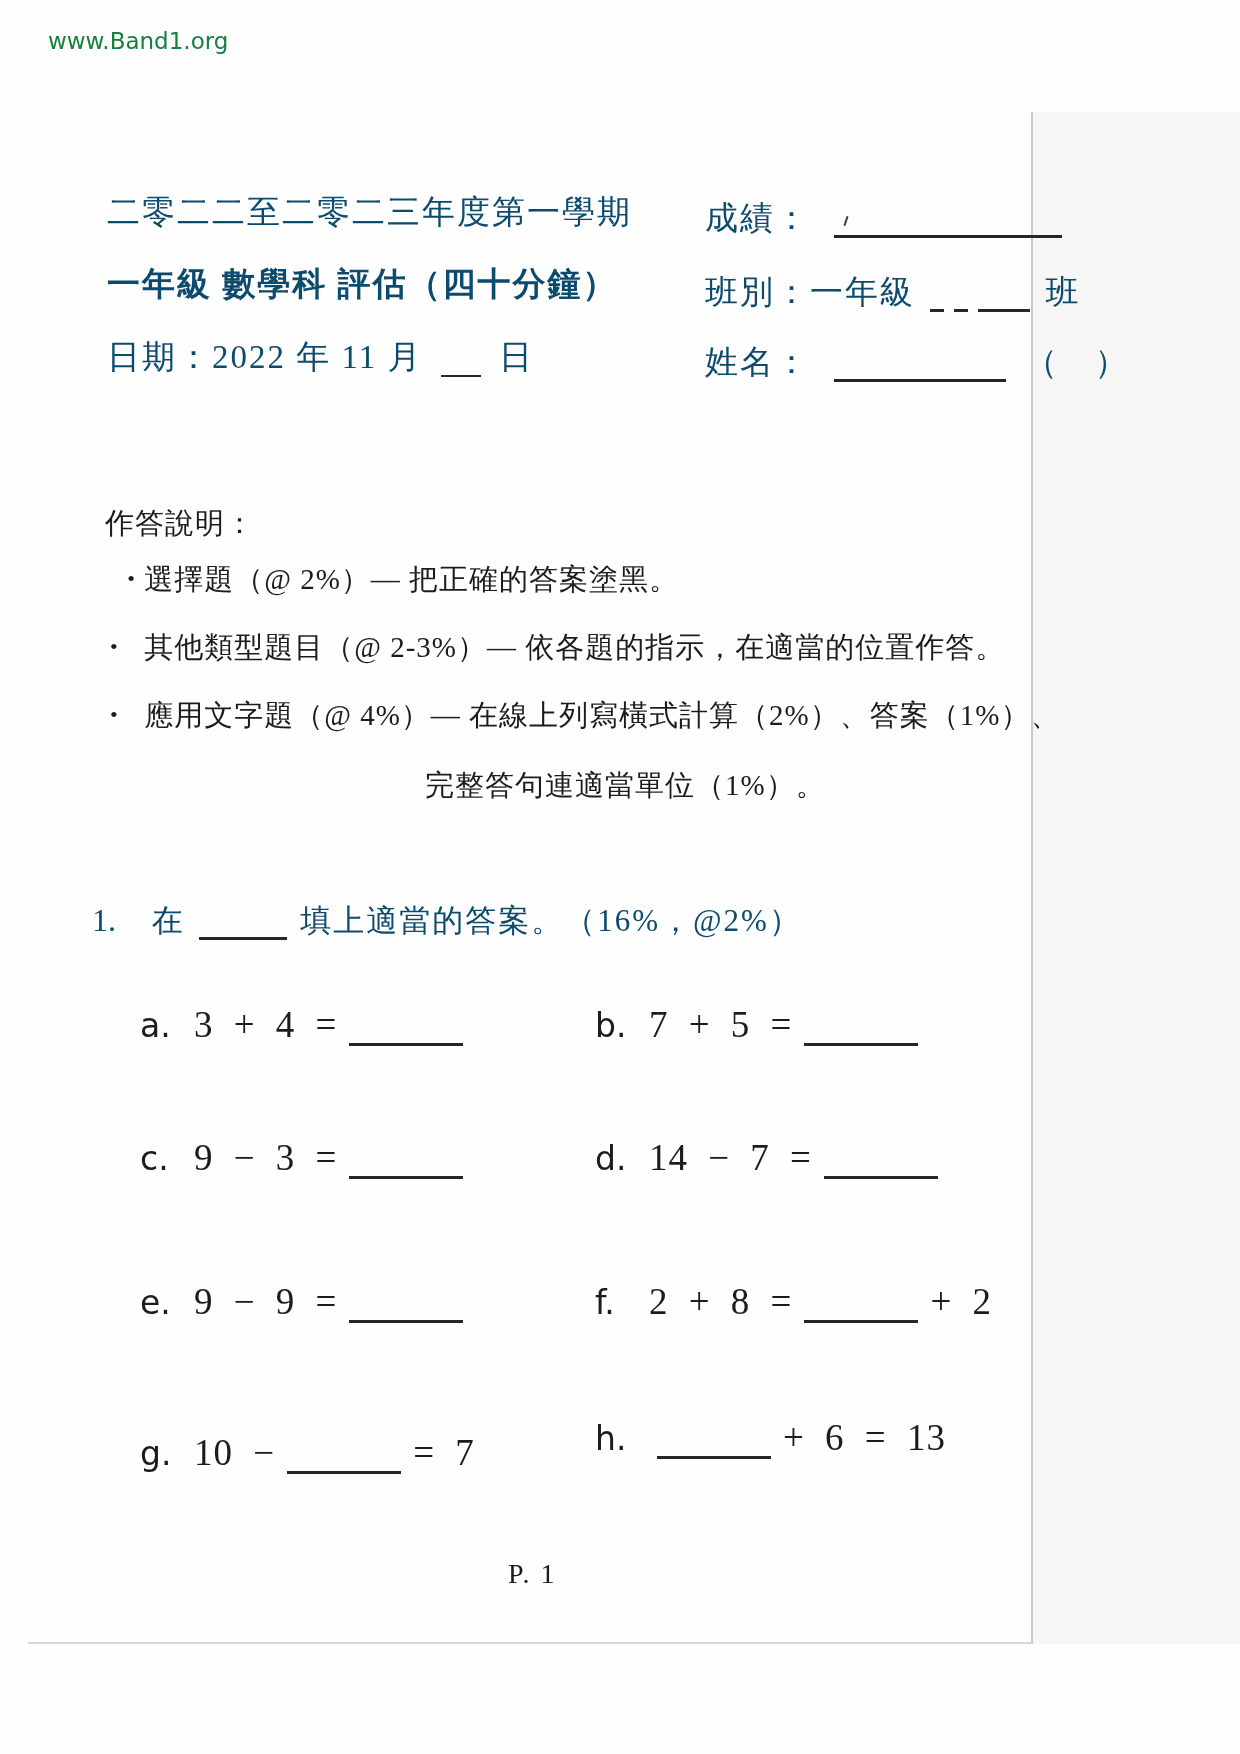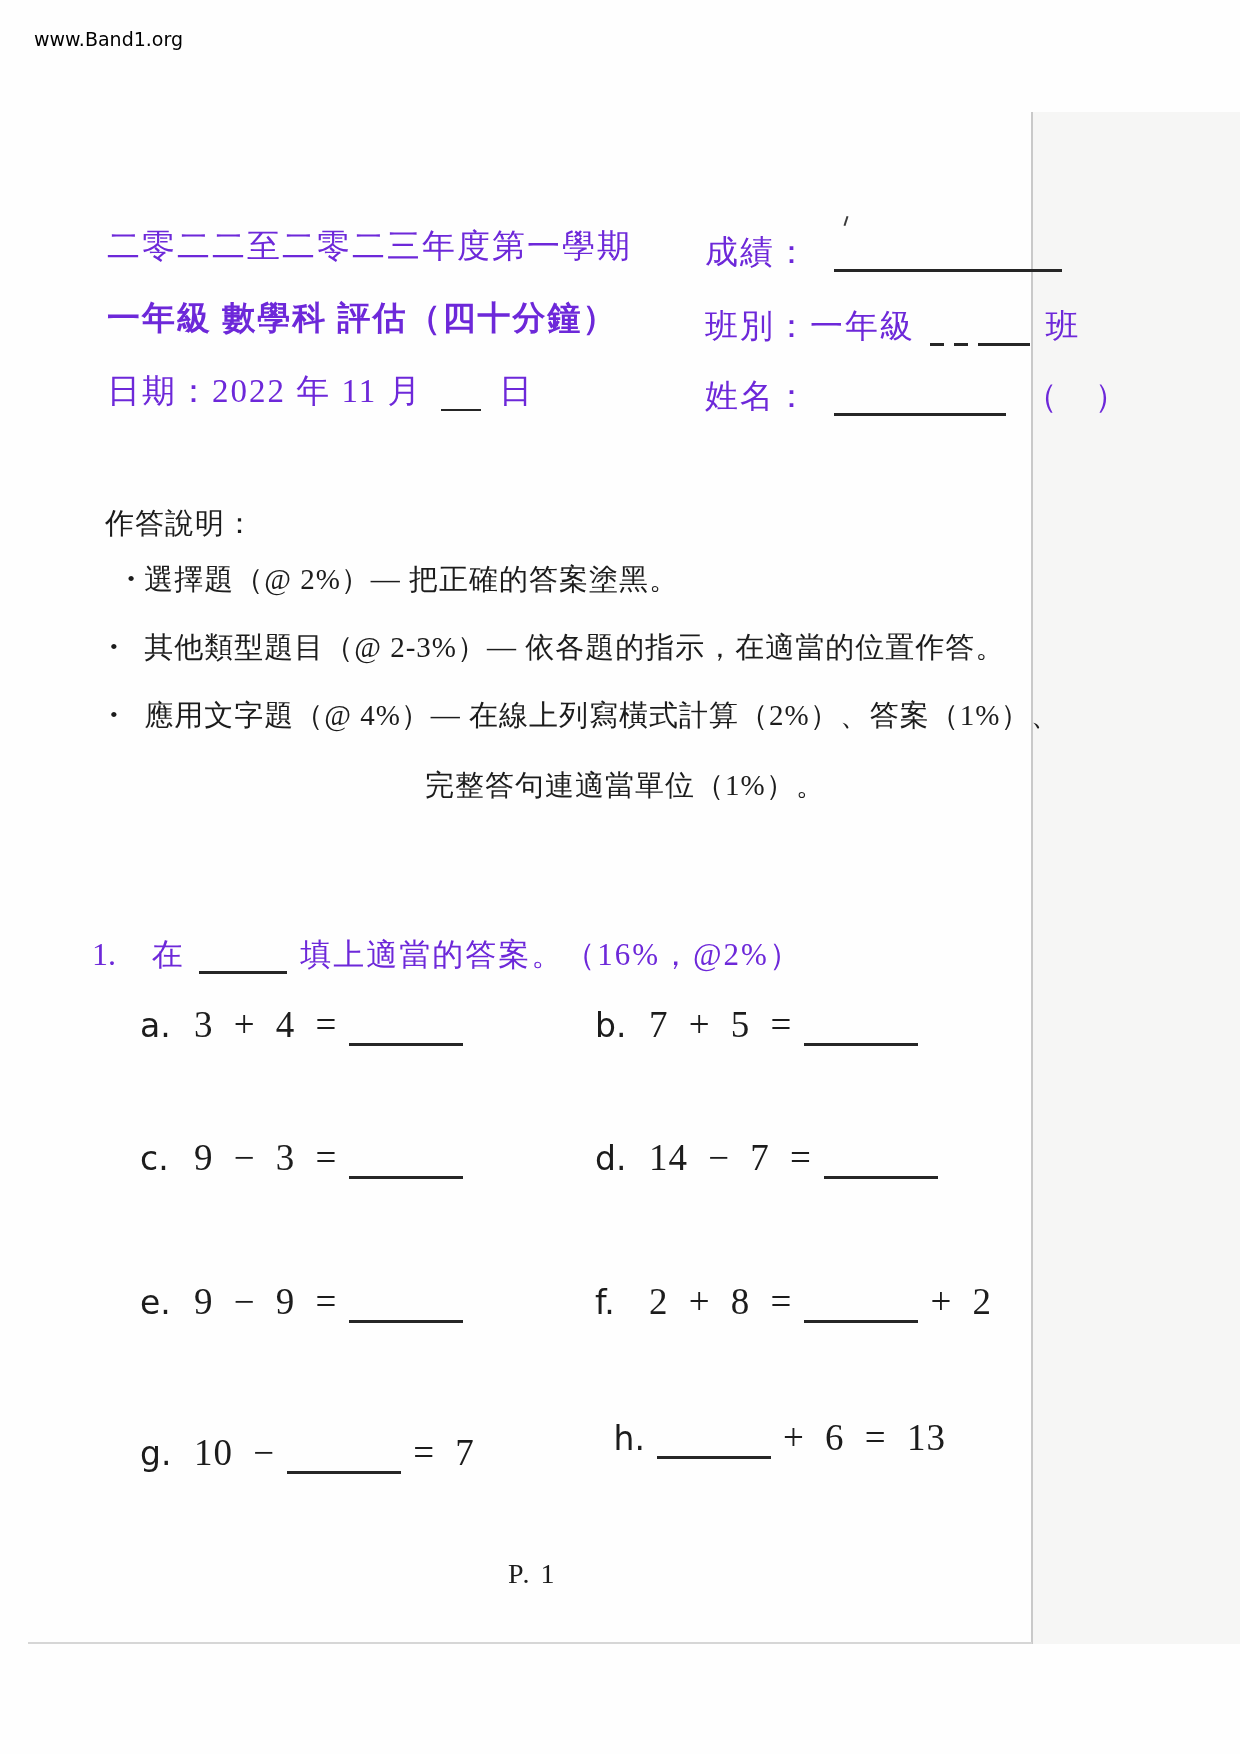--- a/index.html
+++ b/index.html
@@ -14,26 +14,26 @@
     font-family:"Liberation Serif","DejaVu Serif",serif;
   }
   
   .scan-right-shade { position:absolute; left:1033px; top:112px; width:207px; height:1532px;
     background:#f6f6f5; }
   .scan-vline { position:absolute; left:1031px; top:112px; width:2px; height:1532px;
     background:#c9c9c9; }
   .scan-hline { position:absolute; left:28px; top:1642px; width:1004px; height:2px;
     background:#d6d6d6; }
   
-  .watermark { position:absolute; left:34px; top:28px;
+  .watermark { position:absolute; left:48px; top:28px;
     font-family:"DejaVu Sans","Liberation Sans",sans-serif;
-    font-size:19px; color:#000000; }
+    font-size:23px; color:#15803d; }
   
   .abs { position:absolute; white-space:nowrap; }
-  .cjk { font-size:33px; letter-spacing:2px; color:#6d28d9;margin-top:34px; }
+  .cjk { font-size:33px; letter-spacing:2px; color:#0c4a6e; }
   .instr { font-size:29px; letter-spacing:1px; color:#1c1c1c; }
   
   .blank { display:inline-block; height:10px; border-bottom:3px solid #262626;
     vertical-align:-9px; margin:0 8px; }
   .blank.thin { border-bottom-width:2px; }
   .score-blank { width:228px; margin-left:14px; }
   .name-blank  { width:172px; margin-left:14px; }
   .date-blank  { width:40px; }
   .prompt-blank{ width:88px; margin:0 4px; }
   .ans-blank   { width:114px; }
@@ -148,21 +148,21 @@
     <span class="blank ans-blank"></span>
     <span class="qeq">+ 2</span>
   </div>
 
   <div class="qitem" style="left:140px; top:1416px;margin-top:15px;">
     <span class="qlabel">g.</span>
     <span class="qeq">10 −</span>
     <span class="blank ans-blank"></span>
     <span class="qeq">= 7</span>
   </div>
-  <div class="qitem" style="left:595px; top:1416px;text-align:right;">
+  <div class="qitem" style="left:595px; top:1416px;">
     <span class="qlabel">h.</span>
     <span class="qeq"></span>
     <span class="blank ans-blank"></span>
     <span class="qeq">+ 6 = 13</span>
   </div>
 
   <div class="abs footer" style="left:508px; top:1558px;">P. 1</div>
 
 </div>
 

